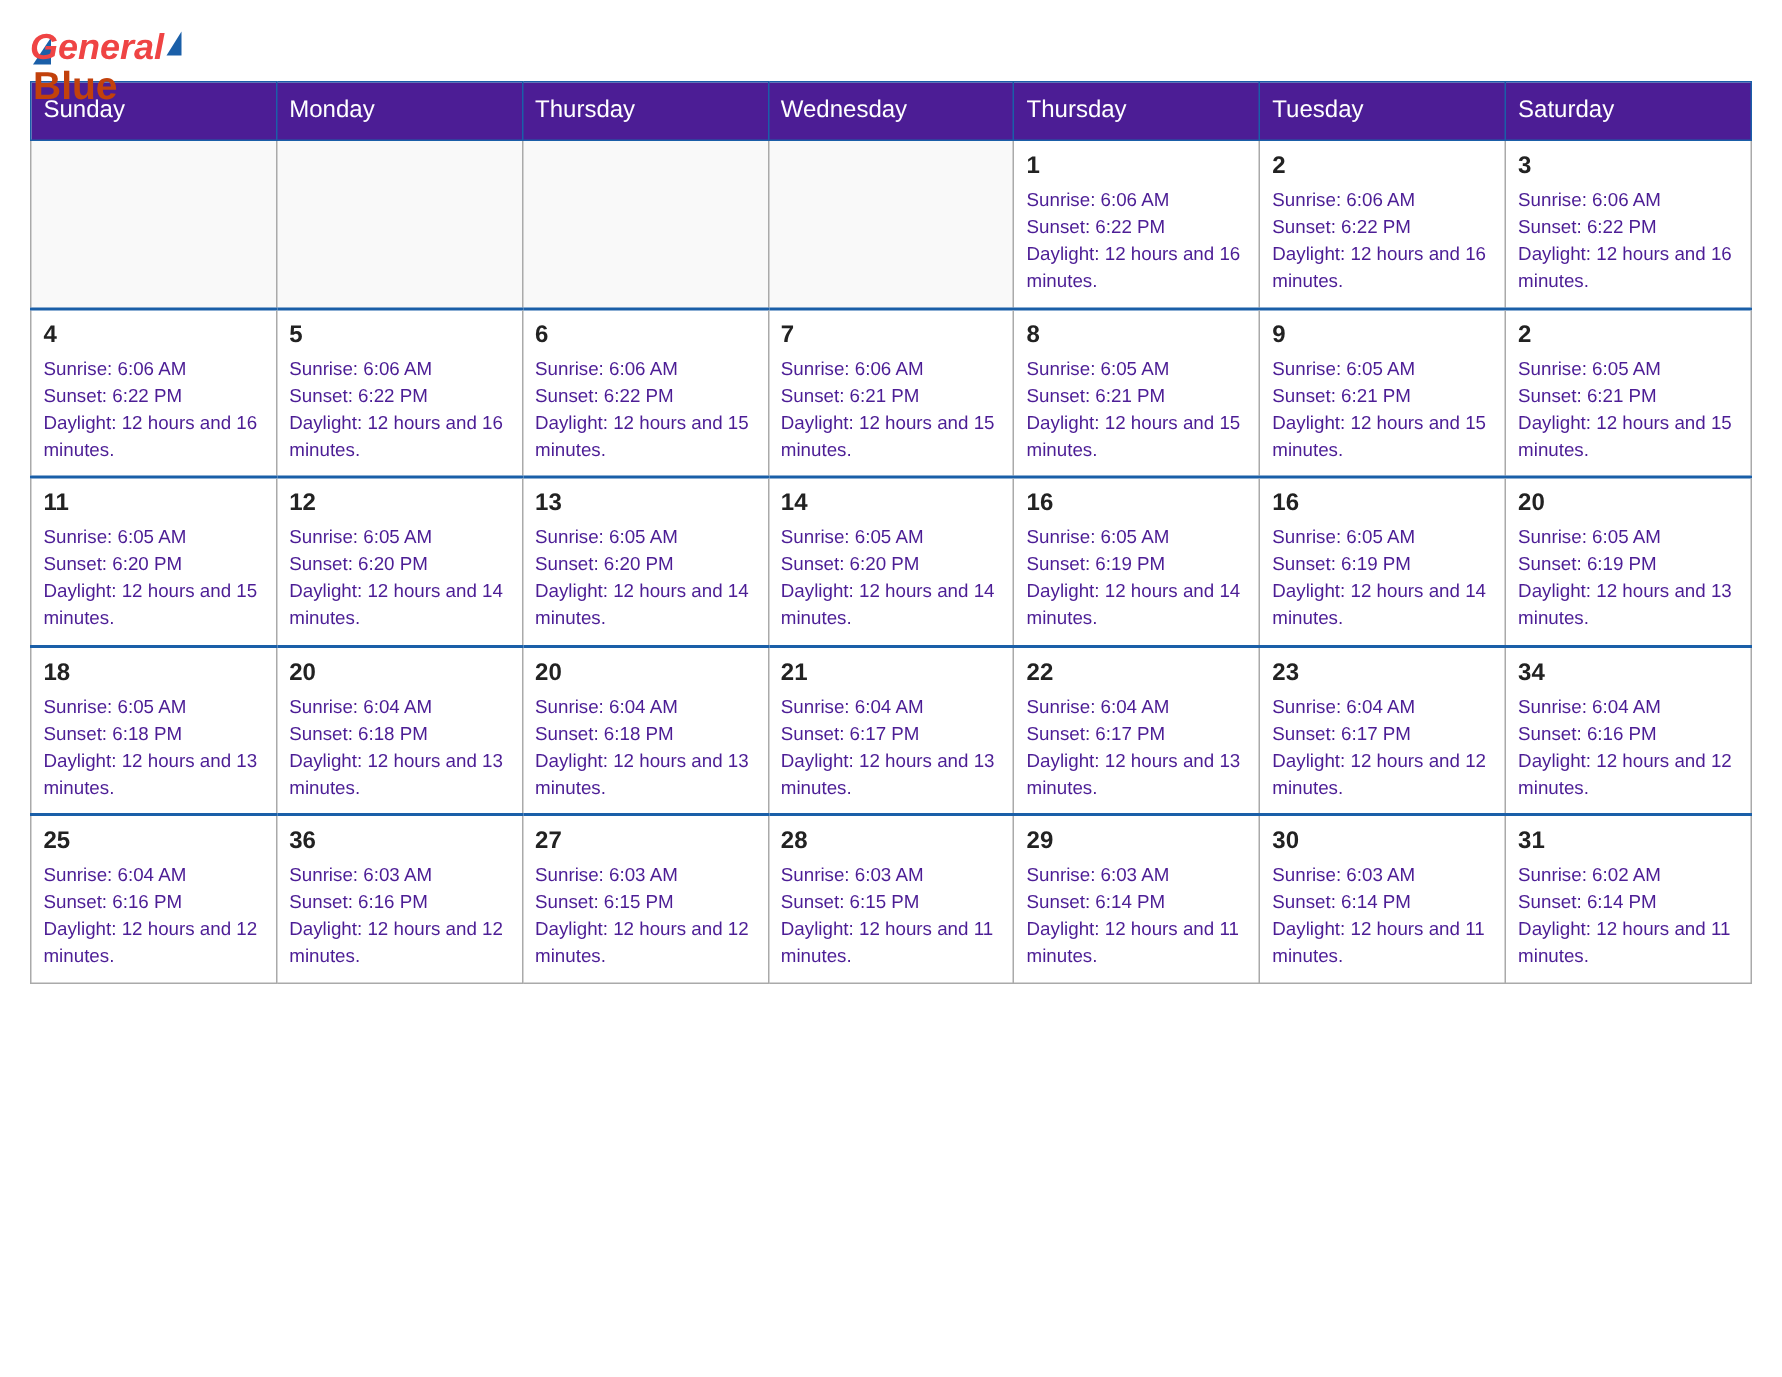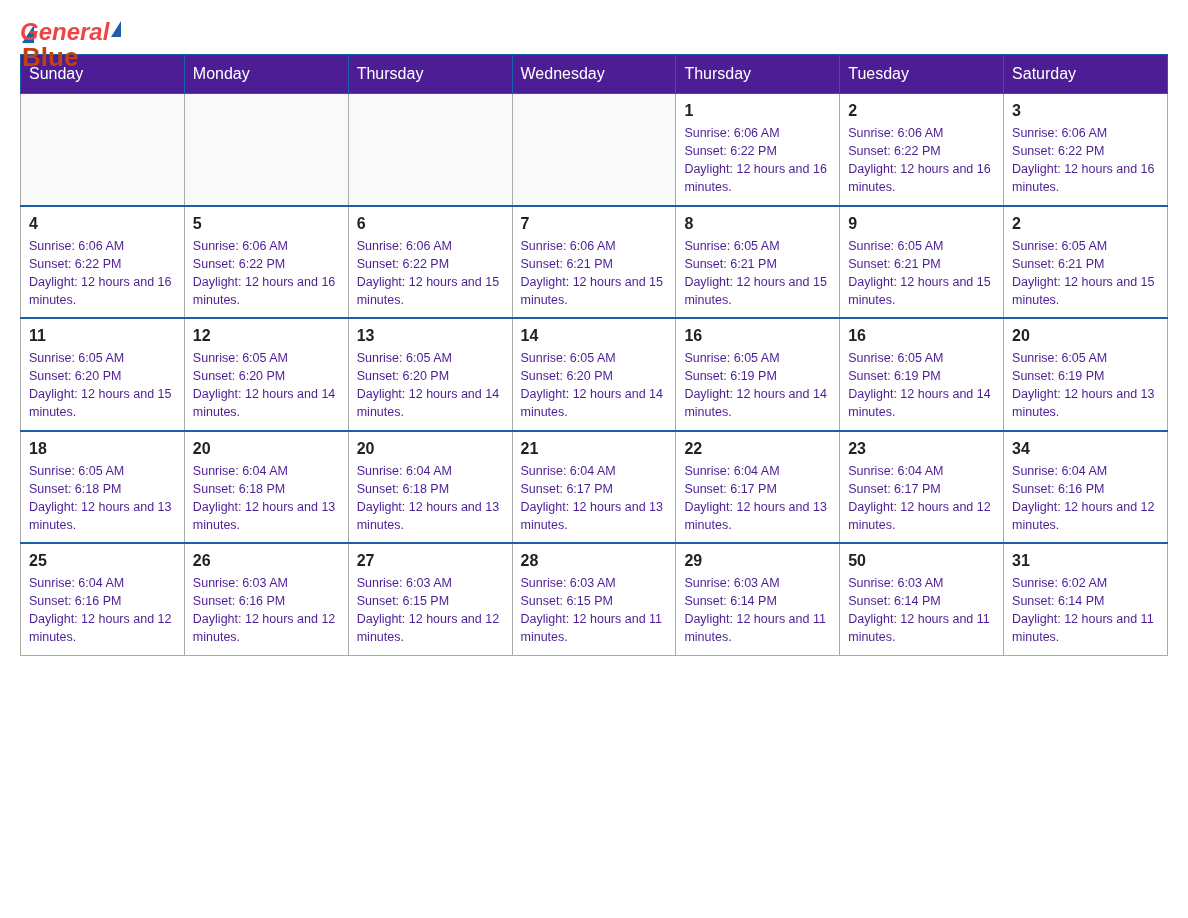--- a/index.html
+++ b/index.html
@@ -241,37 +241,37 @@
           <span class="day-number">34</span>
           <div class="day-info">Sunrise: 6:04 AM<br>Sunset: 6:16 PM<br>Daylight: 12 hours and 12 minutes.</div>
         </td>
       </tr>
       <tr class="row-border">
         <td>
           <span class="day-number">25</span>
           <div class="day-info">Sunrise: 6:04 AM<br>Sunset: 6:16 PM<br>Daylight: 12 hours and 12 minutes.</div>
         </td>
         <td>
-          <span class="day-number">26</span>
+          <span class="day-number">36</span>
           <div class="day-info">Sunrise: 6:03 AM<br>Sunset: 6:16 PM<br>Daylight: 12 hours and 12 minutes.</div>
         </td>
         <td>
           <span class="day-number">27</span>
           <div class="day-info">Sunrise: 6:03 AM<br>Sunset: 6:15 PM<br>Daylight: 12 hours and 12 minutes.</div>
         </td>
         <td>
           <span class="day-number">28</span>
           <div class="day-info">Sunrise: 6:03 AM<br>Sunset: 6:15 PM<br>Daylight: 12 hours and 11 minutes.</div>
         </td>
         <td>
           <span class="day-number">29</span>
           <div class="day-info">Sunrise: 6:03 AM<br>Sunset: 6:14 PM<br>Daylight: 12 hours and 11 minutes.</div>
         </td>
         <td>
-          <span class="day-number">50</span>
+          <span class="day-number">30</span>
           <div class="day-info">Sunrise: 6:03 AM<br>Sunset: 6:14 PM<br>Daylight: 12 hours and 11 minutes.</div>
         </td>
         <td>
           <span class="day-number">31</span>
           <div class="day-info">Sunrise: 6:02 AM<br>Sunset: 6:14 PM<br>Daylight: 12 hours and 11 minutes.</div>
         </td>
       </tr>
     </tbody>
 </table>
 

